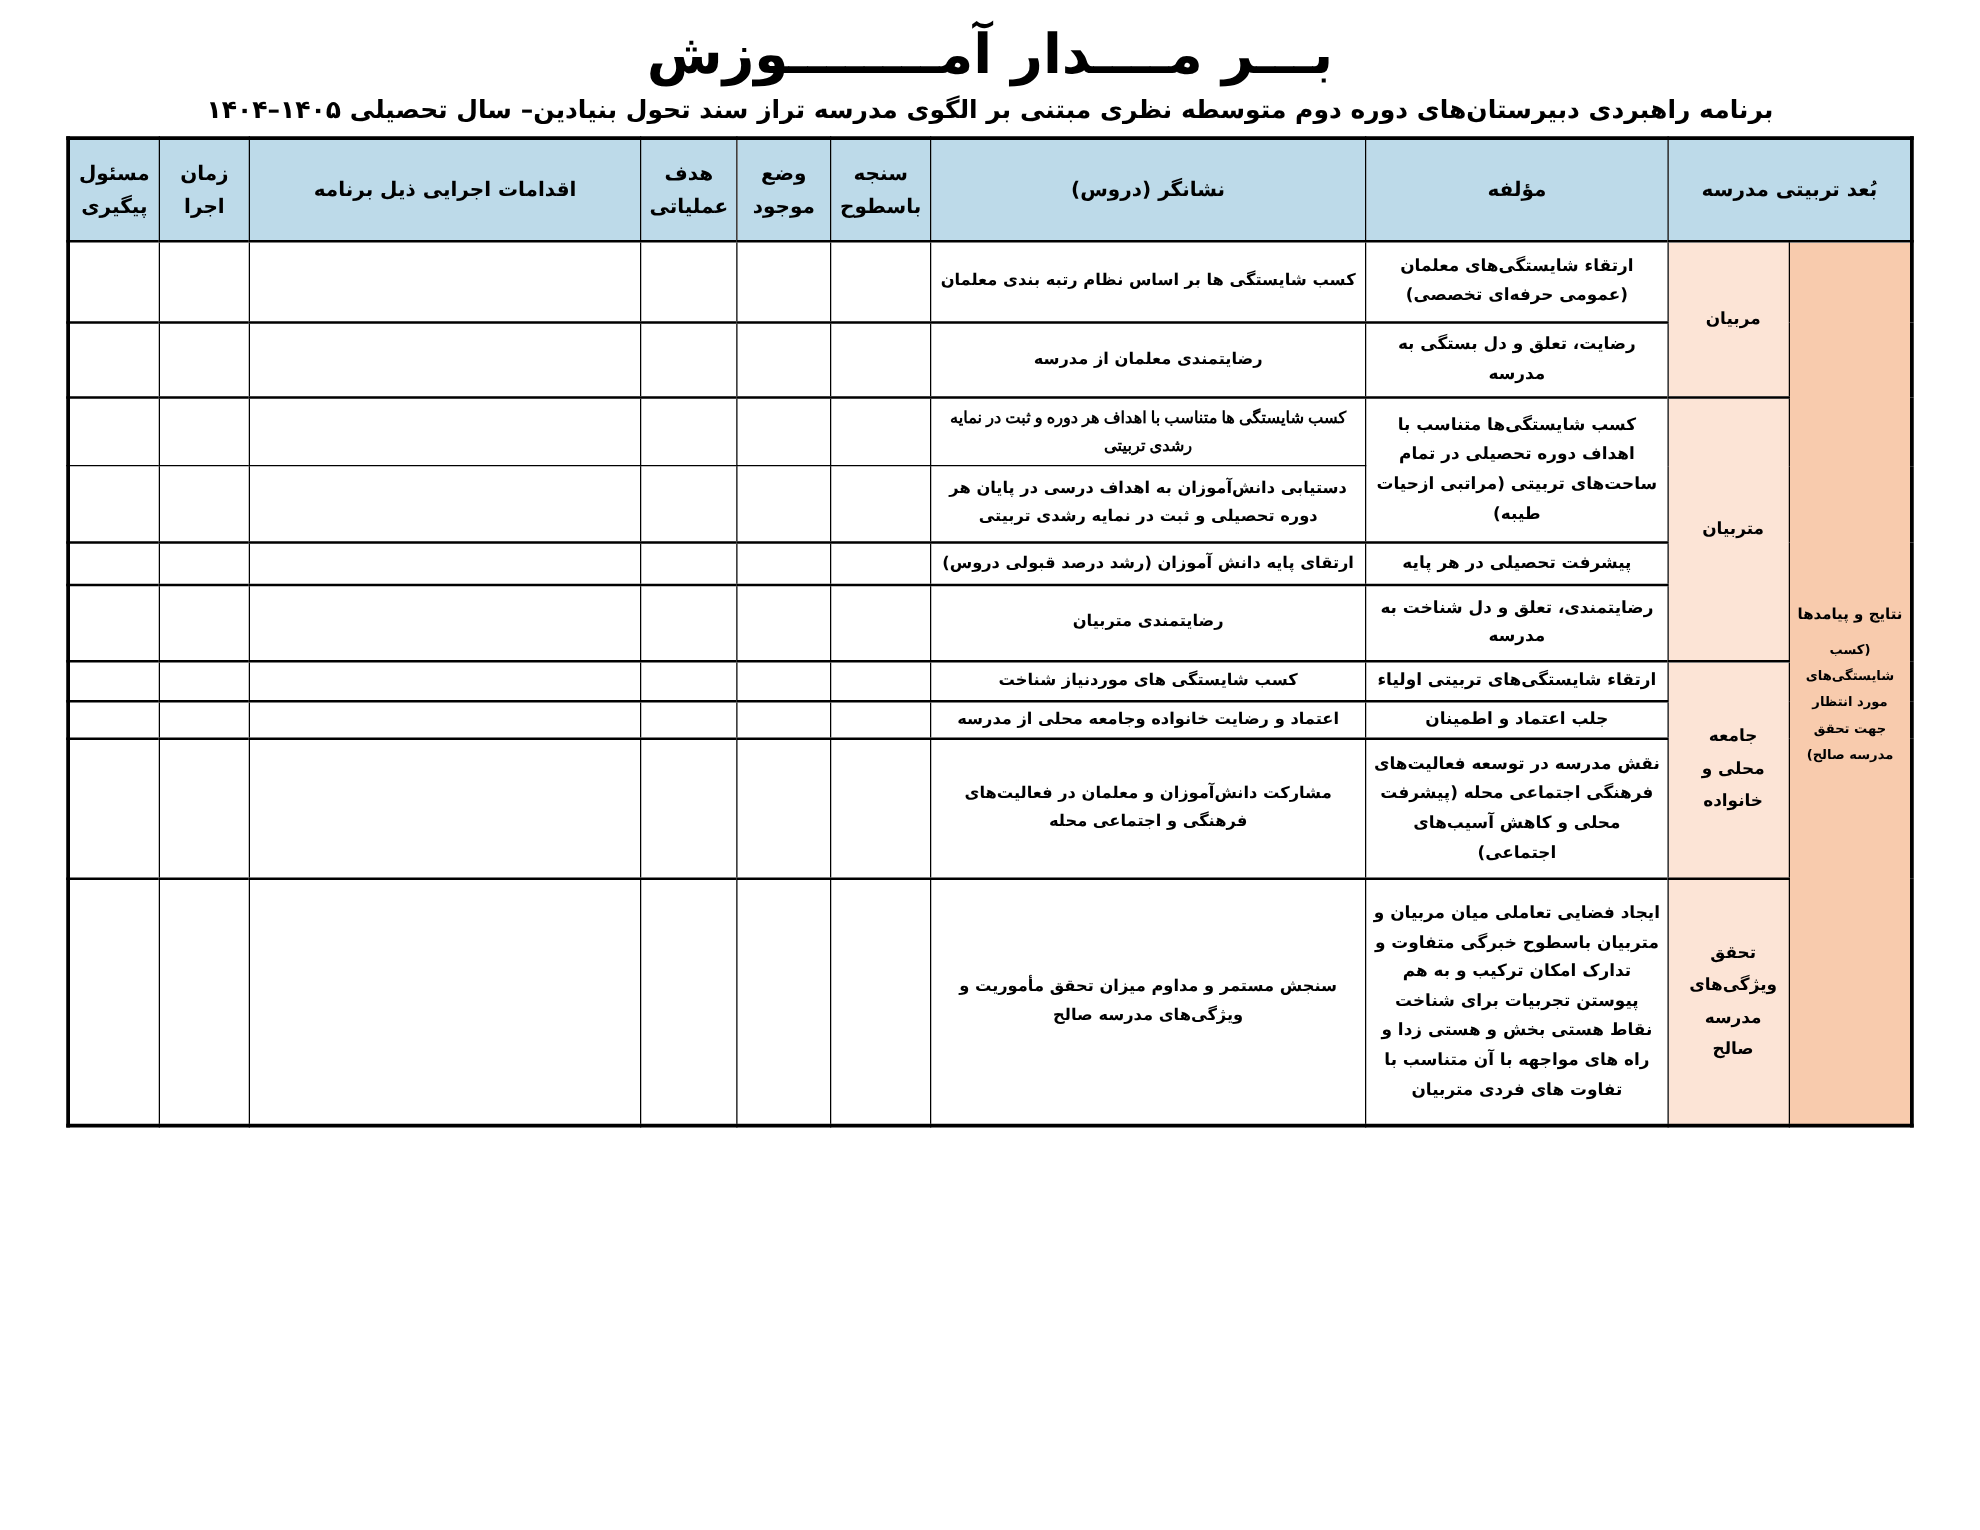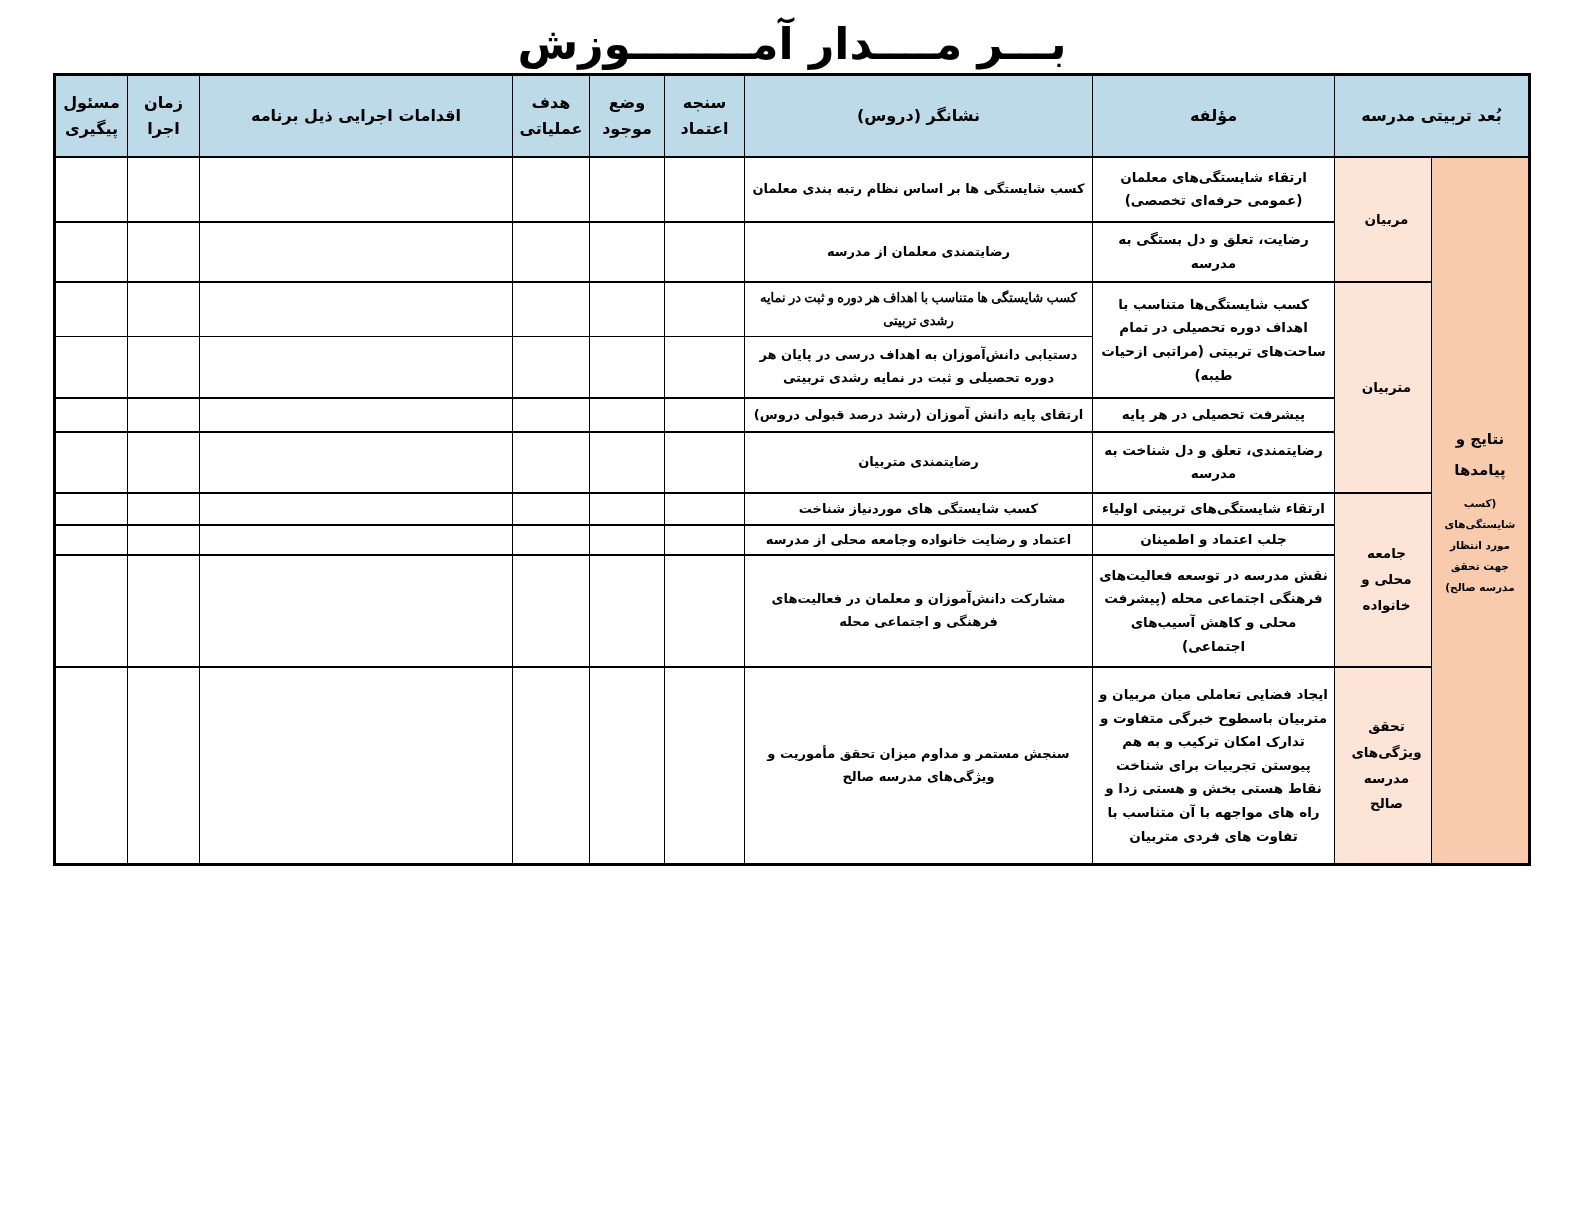--- a/index.html
+++ b/index.html
@@ -46,53 +46,54 @@
   }
   th {
     background: #BDDAE9;
     font-size: 16px;
     line-height: 1.65;
   }
   td { font-size: 13px; line-height: 1.75; }
   td.comp { font-size: 13.5px; }
   td.grp  { background: #FCE4D6; font-size: 13.5px; line-height: 1.9; padding-left: 12px; }
   td.dim  { background: #F8CBAD; }
-  .dim-title { font-size: 15px; font-weight: bold; line-height: 2.1; margin-bottom: 6px; }
+  .dim-title { font-size: 12px; font-weight: bold; line-height: 2.1; margin-bottom: 6px; }
   .dim-sub   { font-size: 10.5px; font-weight: bold; line-height: 2.0; }
   
   td.tb { border-bottom-width: 1px; font-family: Liberation Serif, serif; }
   td.tt { border-top-width: 1px; }
 </style>
 </head>
 <body>
 
 <div class="page">
 
   <div class="doc-title">بـــر مــــدار آمــــــــوزش</div>
+  <div class="doc-subtitle">برنامه راهبردی دبیرستان‌های دوره دوم متوسطه نظری مبتنی بر الگوی مدرسه تراز سند تحول بنیادین– سال تحصیلی ۱۴۰۵–۱۴۰۴</div>
 
   <table class="plan" dir="rtl">
     <colgroup>
       <col style="width:98px">
         <col style="width:97px">
         <col style="width:242px">
         <col style="width:348px">
       <col style="width:80px">
         <col style="width:75px">
         <col style="width:77px">
         <col style="width:313px">
       <col style="width:72px">
         <col style="width:73px">
     </colgroup>
 
     <thead>
       <tr style="height:82px">
         <th colspan="2">بُعد تربیتی مدرسه</th>
         <th>مؤلفه</th>
         <th>نشانگر (دروس)</th>
-        <th>سنجه اعتماد</th>
+        <th>سنجه باسطوح</th>
         <th>وضع موجود</th>
         <th>هدف عملیاتی</th>
         <th>اقدامات اجرایی ذیل برنامه</th>
         <th>زمان اجرا</th>
         <th>مسئول پیگیری</th>
       </tr>
     </thead>
 
     <tbody>
       <tr style="height:65px">

